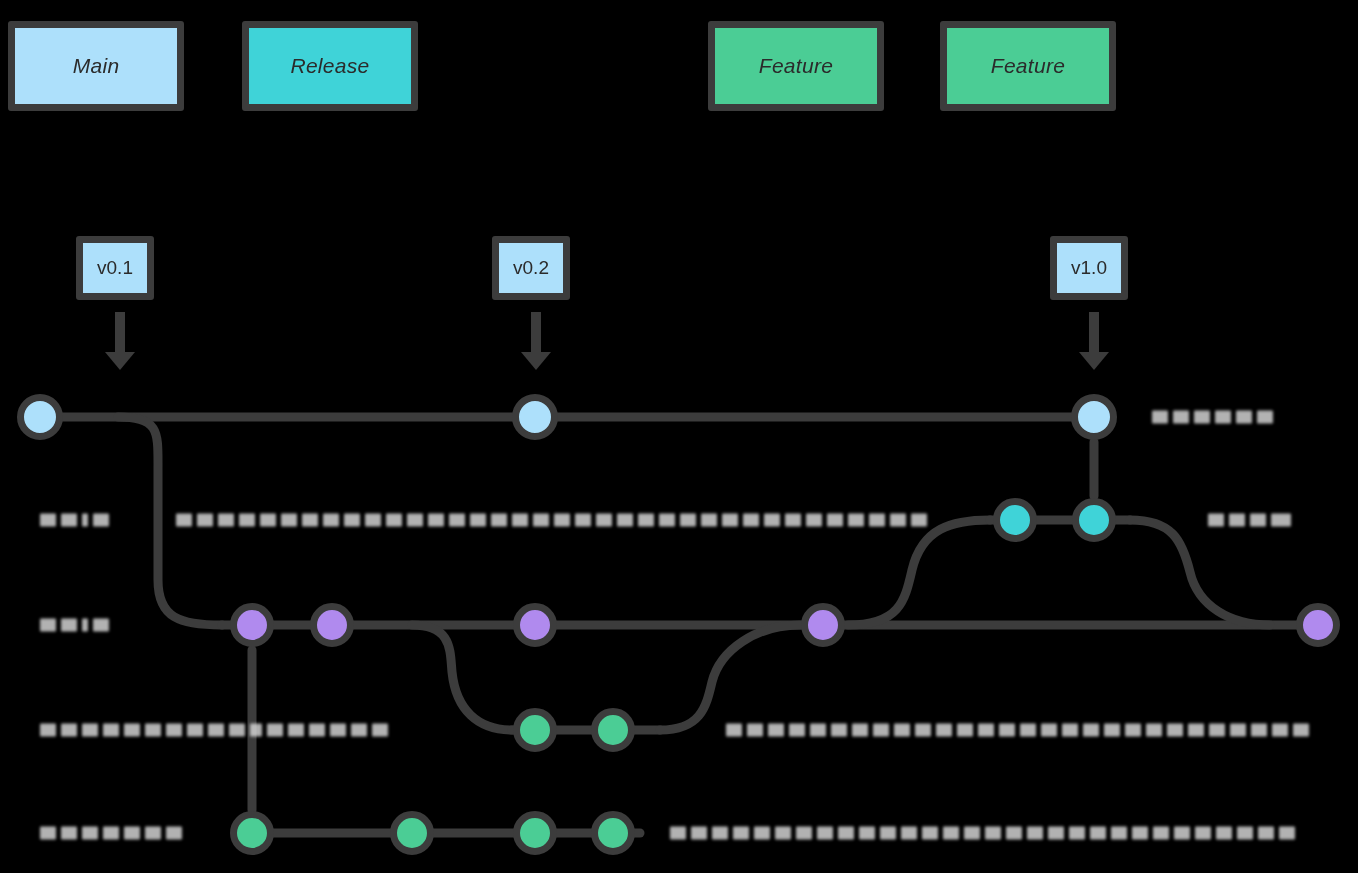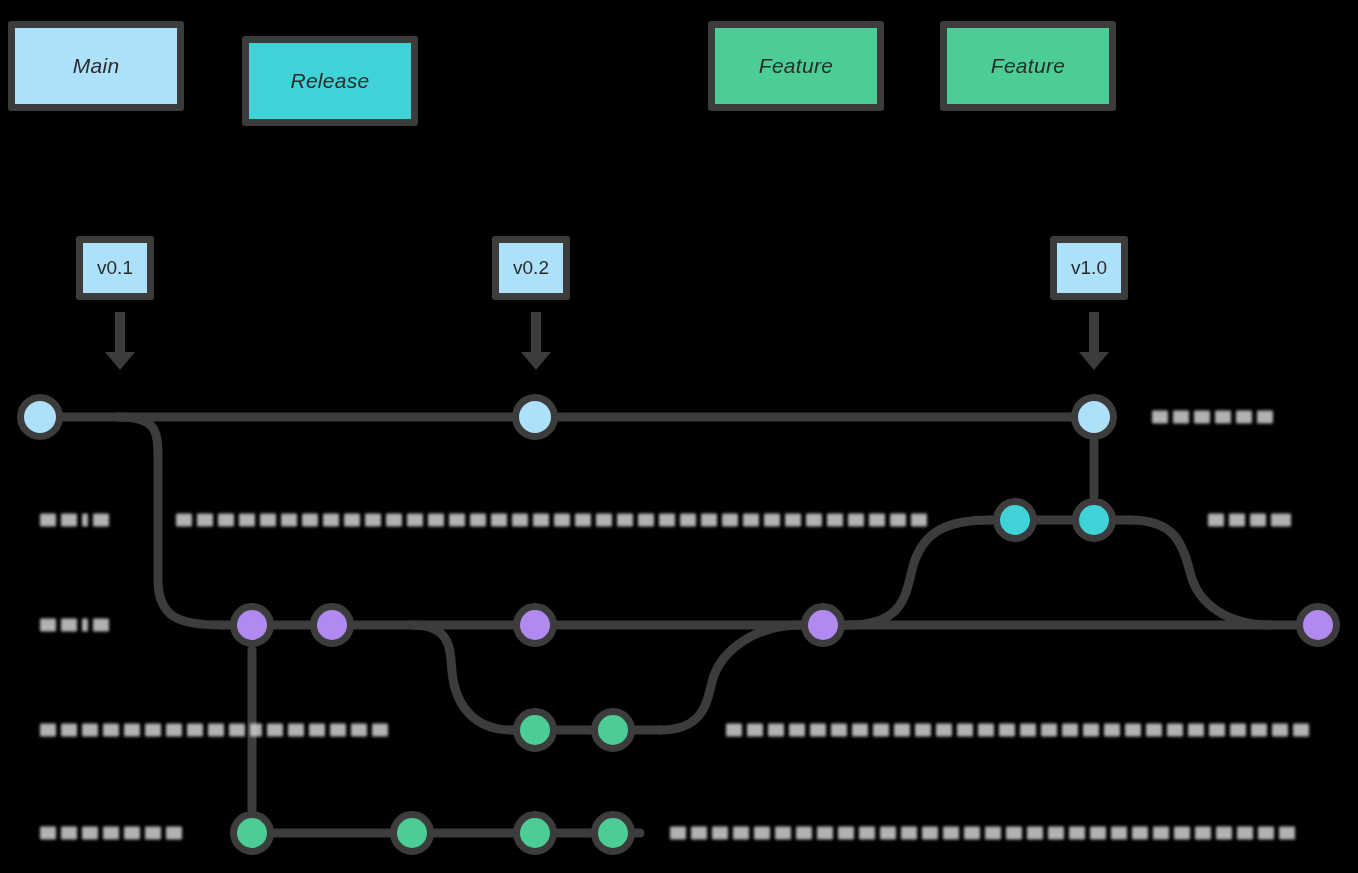--- a/index.html
+++ b/index.html
@@ -102,21 +102,21 @@
 </style>
 </head>
 <body>
 
 <div id="stage">
 
   <div id="legend">
       <div class="legend-item" style="left: 8px; width: 176px; background: rgb(173, 224, 251);">
         <span class="legend-label">Main</span>
       </div>
-      <div class="legend-item" style="left: 242px; width: 176px; background: rgb(63, 211, 216); margin-top: 15px;">
+      <div class="legend-item" style="left: 242px; width: 176px; background: rgb(63, 211, 216);">
         <span class="legend-label">Release</span>
       </div>
       <div class="legend-item" style="left: 708px; width: 176px; background: rgb(75, 205, 149);">
         <span class="legend-label">Feature</span>
       </div>
       <div class="legend-item" style="left: 940px; width: 176px; background: rgb(75, 205, 149);">
         <span class="legend-label">Feature</span>
       </div>
     </div>
 

